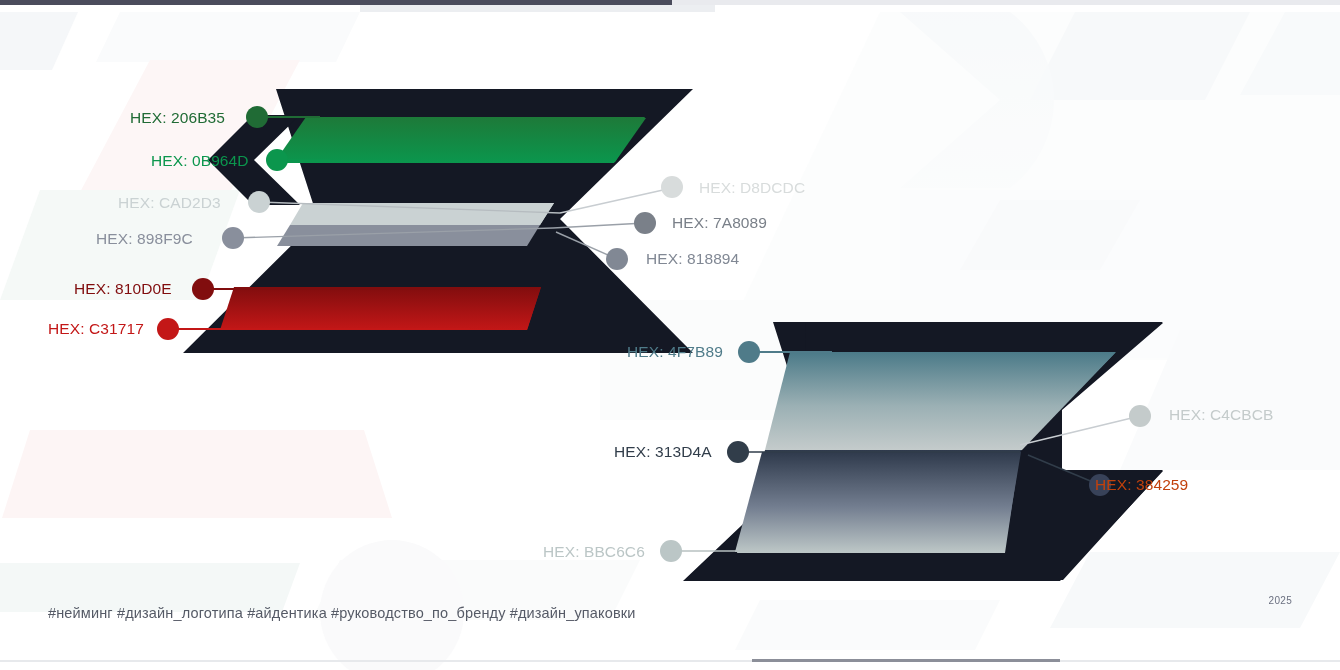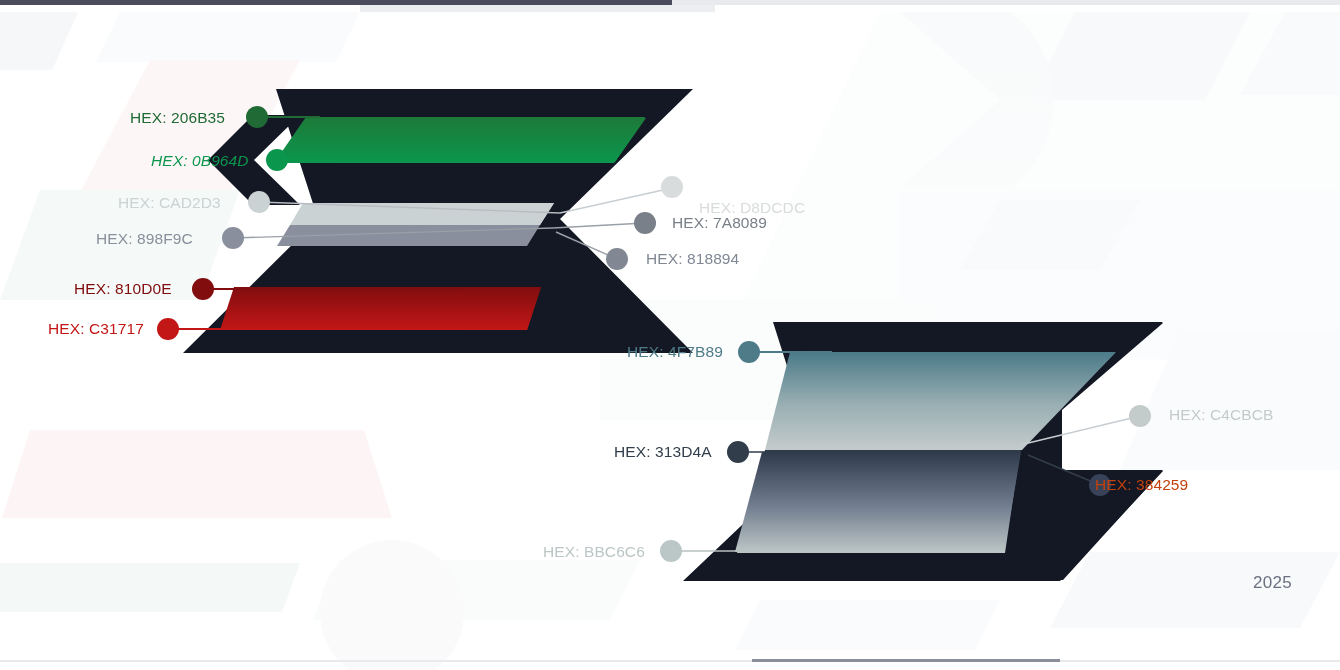--- a/index.html
+++ b/index.html
@@ -61,22 +61,22 @@
   
   .footer-tags {
     position: absolute;
     left: 48px; top: 605px;
     font-size: 14.5px;
     color: #555a66;
     letter-spacing: .15px;
   }
   .footer-year {
     position: absolute;
-    right: 48px; top: 573px;
-    font-size: 17px;
+    right: 48px; top: 595px;
+    font-size: 10px;
     color: #6b7080;
     letter-spacing: .3px;
   }
 </style>
 </head>
 <body>
 
 <div class="canvas">
 
   <svg class="bg-layer" width="1340" height="670" viewBox="0 0 1340 670">
@@ -213,33 +213,34 @@
       <circle cx="749" cy="352" r="11" fill="#4F7B89"></circle>
       <circle cx="738" cy="452" r="11" fill="#313D4A"></circle>
       <circle cx="671" cy="551" r="11" fill="#BBC6C6"></circle>
       <circle cx="1140" cy="416" r="11" fill="#C4CBCB"></circle>
       <circle cx="1100" cy="485" r="11" fill="#384259"></circle>
     </g>
   </svg>
 
   <div>
     <span class="swatch-label" style="left:130px; top:110px; color:#206B35;">HEX: 206B35</span>
-    <span class="swatch-label" style="left:151px; top:153px; color:#0B964D;font-style:italic;">HEX: 0B964D</span>
+    <span class="swatch-label" style="left:151px; top:153px; color:#0B964D;">HEX: 0B964D</span>
     <span class="swatch-label" style="left:118px; top:195px; color:#CAD2D3;">HEX: CAD2D3</span>
     <span class="swatch-label" style="left:96px; top:231px; color:#898F9C;">HEX: 898F9C</span>
-    <span class="swatch-label" style="left:699px; top:180px; color:#D8DCDC;margin-top:20px;">HEX: D8DCDC</span>
+    <span class="swatch-label" style="left:699px; top:180px; color:#D8DCDC;">HEX: D8DCDC</span>
     <span class="swatch-label" style="left:672px; top:215px; color:#7A8089;">HEX: 7A8089</span>
     <span class="swatch-label" style="left:646px; top:251px; color:#818894;text-align:right;">HEX: 818894</span>
     <span class="swatch-label" style="left:74px; top:281px; color:#810D0E;">HEX: 810D0E</span>
     <span class="swatch-label" style="left:48px; top:321px; color:#C31717;">HEX: C31717</span>
   </div>
 
   <div>
     <span class="swatch-label" style="left:627px; top:344px; color:#4F7B89;">HEX: 4F7B89</span>
     <span class="swatch-label" style="left:614px; top:444px; color:#313D4A;">HEX: 313D4A</span>
     <span class="swatch-label" style="left:543px; top:544px; color:#BBC6C6;">HEX: BBC6C6</span>
     <span class="swatch-label" style="left:1169px; top:407px; color:#C4CBCB;text-align:center;">HEX: C4CBCB</span>
     <span class="swatch-label" style="left:1095px; top:477px; color:#c2410c;">HEX: 384259</span>
   </div>
 
+  <div class="footer-tags">#нейминг #дизайн_логотипа #айдентика #руководство_по_бренду #дизайн_упаковки</div>
   <div class="footer-year">2025</div>
 
 </div>
 
 </body></html>

